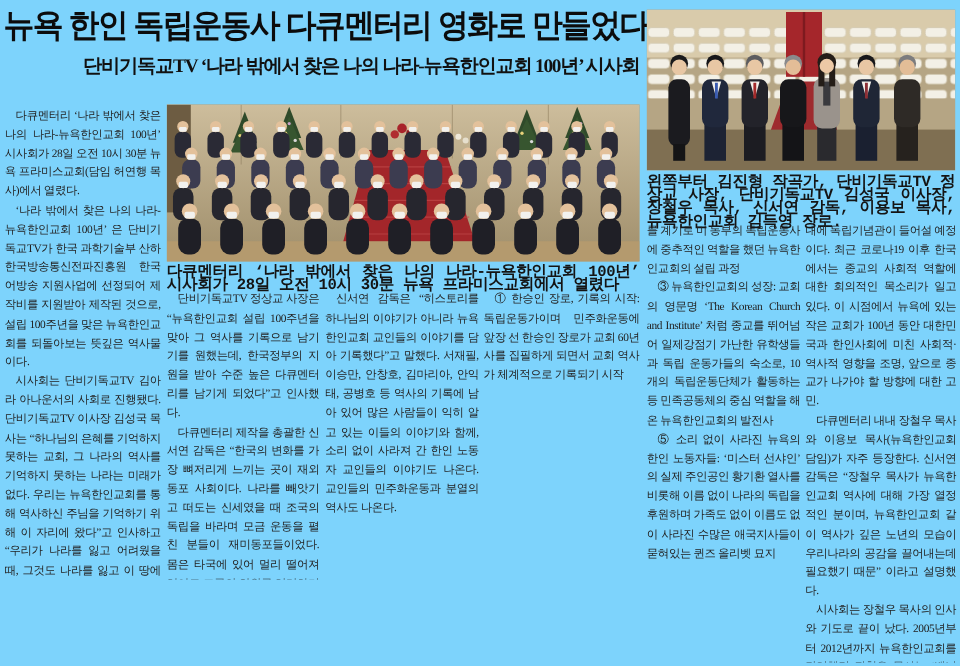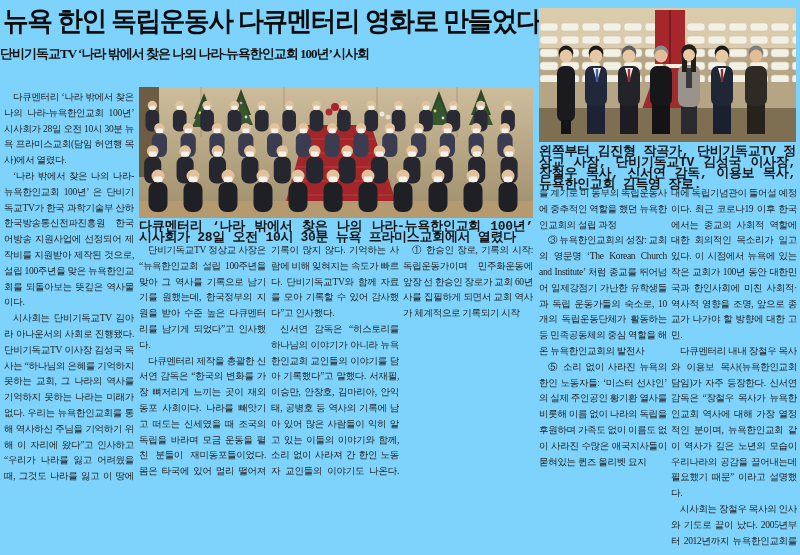--- a/index.html
+++ b/index.html
@@ -2,21 +2,21 @@
 <html lang="ko"><head>
 <meta charset="utf-8">
 <style>
   html,body{margin:0;padding:0;background:#ffffff;}
   .page{position:relative;width:800px;height:555px;background:#7dd3fc;overflow:hidden;
         font-family:"Liberation Serif","DejaVu Serif",serif;color:#1c1c1c;}
   .abs{position:absolute;}
   .headline{left:3px;top:5px;width:532px;font-family:"Liberation Sans","DejaVu Sans",sans-serif;
             font-weight:900;font-size:27px;line-height:1.2;letter-spacing:-1.5px;color:#0c0c0c;
             white-space:nowrap;transform:scaleX(.95);transform-origin:left top;}
-  .subtitle{left:0;top:45px;width:533px;text-align:left;font-size:13px;font-weight:600;
+  .subtitle{left:0;top:45px;width:533px;text-align:right;font-size:16px;font-weight:600;
             letter-spacing:-1px;color:#111;white-space:nowrap;}
   .photo{overflow:hidden;background:#b5a584;}
   .photo-main{left:139px;top:87px;width:394px;height:131px;}
   .photo-right{left:539px;top:8px;width:257px;height:134px;}
   .caption{font-family:Liberation Mono, monospace;font-weight:bold;
            font-size:13px;line-height:11px;color:#141414;letter-spacing:-0.3px;text-align:justify;}
   .caption-main{left:139px;top:221px;width:394px;}
   .caption-right{left:539px;top:146px;width:257px;}
   .col{overflow:hidden;}
   .col p{margin:0;font-size:9.5px;line-height:15.8px;text-align:justify;letter-spacing:-0.3px;color:#222;}
@@ -237,21 +237,20 @@
     <p class="indent">‘나라 밖에서 찾은 나의 나라-뉴욕한인교회 100년’ 은 단비기독교TV가 한국 과학기술부 산하 한국방송통신전파진흥원 한국어방송 지원사업에 선정되어 제작비를 지원받아 제작된 것으로, 설립 100주년을 맞은 뉴욕한인교회를 되돌아보는 뜻깊은 역사물이다.</p>
     <p class="indent">시사회는 단비기독교TV 김아라 아나운서의 사회로 진행됐다. 단비기독교TV 이사장 김성국 목사는 “하나님의 은혜를 기억하지 못하는 교회, 그 나라의 역사를 기억하지 못하는 나라는 미래가 없다. 우리는 뉴욕한인교회를 통해 역사하신 주님을 기억하기 위해 이 자리에 왔다”고 인사하고 “우리가 나라를 잃고 어려웠을 때, 그것도 나라를 잃고 이 땅에 와서 힘든 시절을 보낼 때, 하나님께서 뉴욕한인교회를 세워 주시고, 함께 모여 하나님을 예배하고 기도할 수 있도록 도와 주셨음에 감사드린다. 뉴욕한인교회를 섬겼던 선진들을 귀하게 쓰셔서 우리나라의 독립을 이루어 주심에 감사드린다. 이 다큐멘터리 제작을 위</p>
   </div>
 
   <div class="abs col col2">
     <p class="indent">단비기독교TV 정상교 사장은 “뉴욕한인교회 설립 100주년을 맞아 그 역사를 기록으로 남기기를 원했는데, 한국정부의 지원을 받아 수준 높은 다큐멘터리를 남기게 되었다”고 인사했다.</p>
     <p class="indent">다큐멘터리 제작을 총괄한 신서연 감독은 “한국의 변화를 가장 뼈저리게 느끼는 곳이 재외동포 사회이다. 나라를 빼앗기고 떠도는 신세였을 때 조국의 독립을 바라며 모금 운동을 펼친 분들이 재미동포들이었다. 몸은 타국에 있어 멀리 떨어져 있어도 조국의 안위를 염려하며 기도하고 행동했던 교회들이 있었지만, 역사적인</p>
   </div>
 
   <div class="abs col col3">
-    <p>기록이 많지 않다. 기억하는 사람에 비해 잊혀지는 속도가 빠르다. 단비기독교TV와 함께 자료를 모아 기록할 수 있어 감사했다”고 인사했다.</p>
     <p class="indent">신서연 감독은 “히스토리를 하나님의 이야기가 아니라 뉴욕한인교회 교인들의 이야기를 담아 기록했다”고 말했다. 서재필, 이승만, 안창호, 김마리아, 안익태, 공병호 등 역사의 기록에 남아 있어 많은 사람들이 익히 알고 있는 이들의 이야기와 함께, 소리 없이 사라져 간 한인 노동자 교인들의 이야기도 나온다. 교인들의 민주화운동과 분열의 역사도 나온다.</p>
 
   </div>
 
   <div class="abs col col4">
     <p class="indent">① 한승인 장로, 기록의 시작: 독립운동가이며 민주화운동에 앞장 선 한승인 장로가 교회 60년사를 집필하게 되면서 교회 역사가 체계적으로 기록되기 시작</p>
 
   </div>
 
   <div class="abs col col5">

